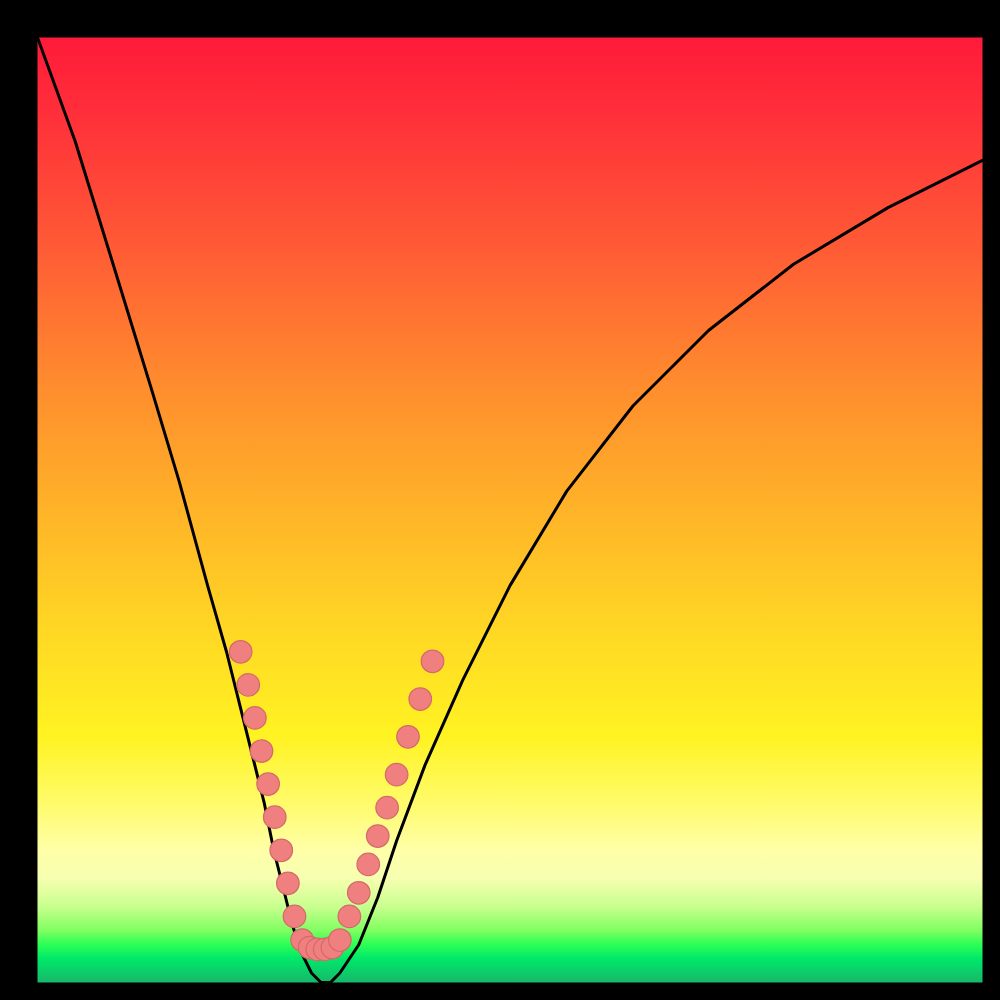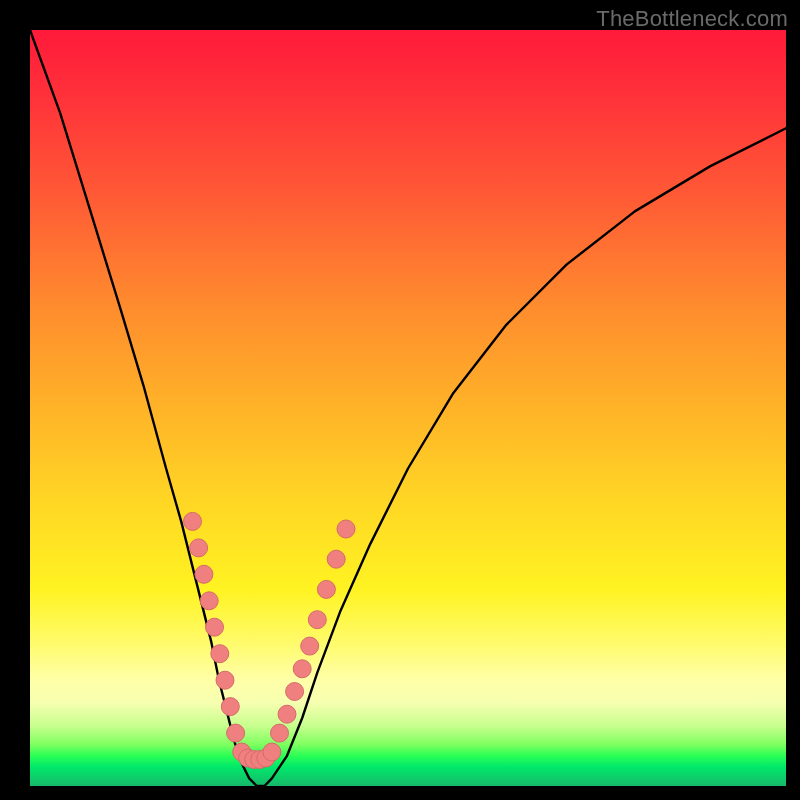--- a/index.html
+++ b/index.html
@@ -95,15 +95,14 @@
         <circle cx="264.6" cy="661.5" r="9" fill="#f08080" stroke="#d46a6a" stroke-width="1"></circle>
         <circle cx="272.2" cy="638.8" r="9" fill="#f08080" stroke="#d46a6a" stroke-width="1"></circle>
         <circle cx="279.7" cy="616.1" r="9" fill="#f08080" stroke="#d46a6a" stroke-width="1"></circle>
         <circle cx="287.3" cy="589.7" r="9" fill="#f08080" stroke="#d46a6a" stroke-width="1"></circle>
         <circle cx="296.4" cy="559.4" r="9" fill="#f08080" stroke="#d46a6a" stroke-width="1"></circle>
         <circle cx="306.2" cy="529.2" r="9" fill="#f08080" stroke="#d46a6a" stroke-width="1"></circle>
         <circle cx="316.0" cy="499.0" r="9" fill="#f08080" stroke="#d46a6a" stroke-width="1"></circle>
       </g>
   </svg>
 
-  <div class="watermark">TheBottleneck.com</div>
 
 </div>
 
 </body></html>

